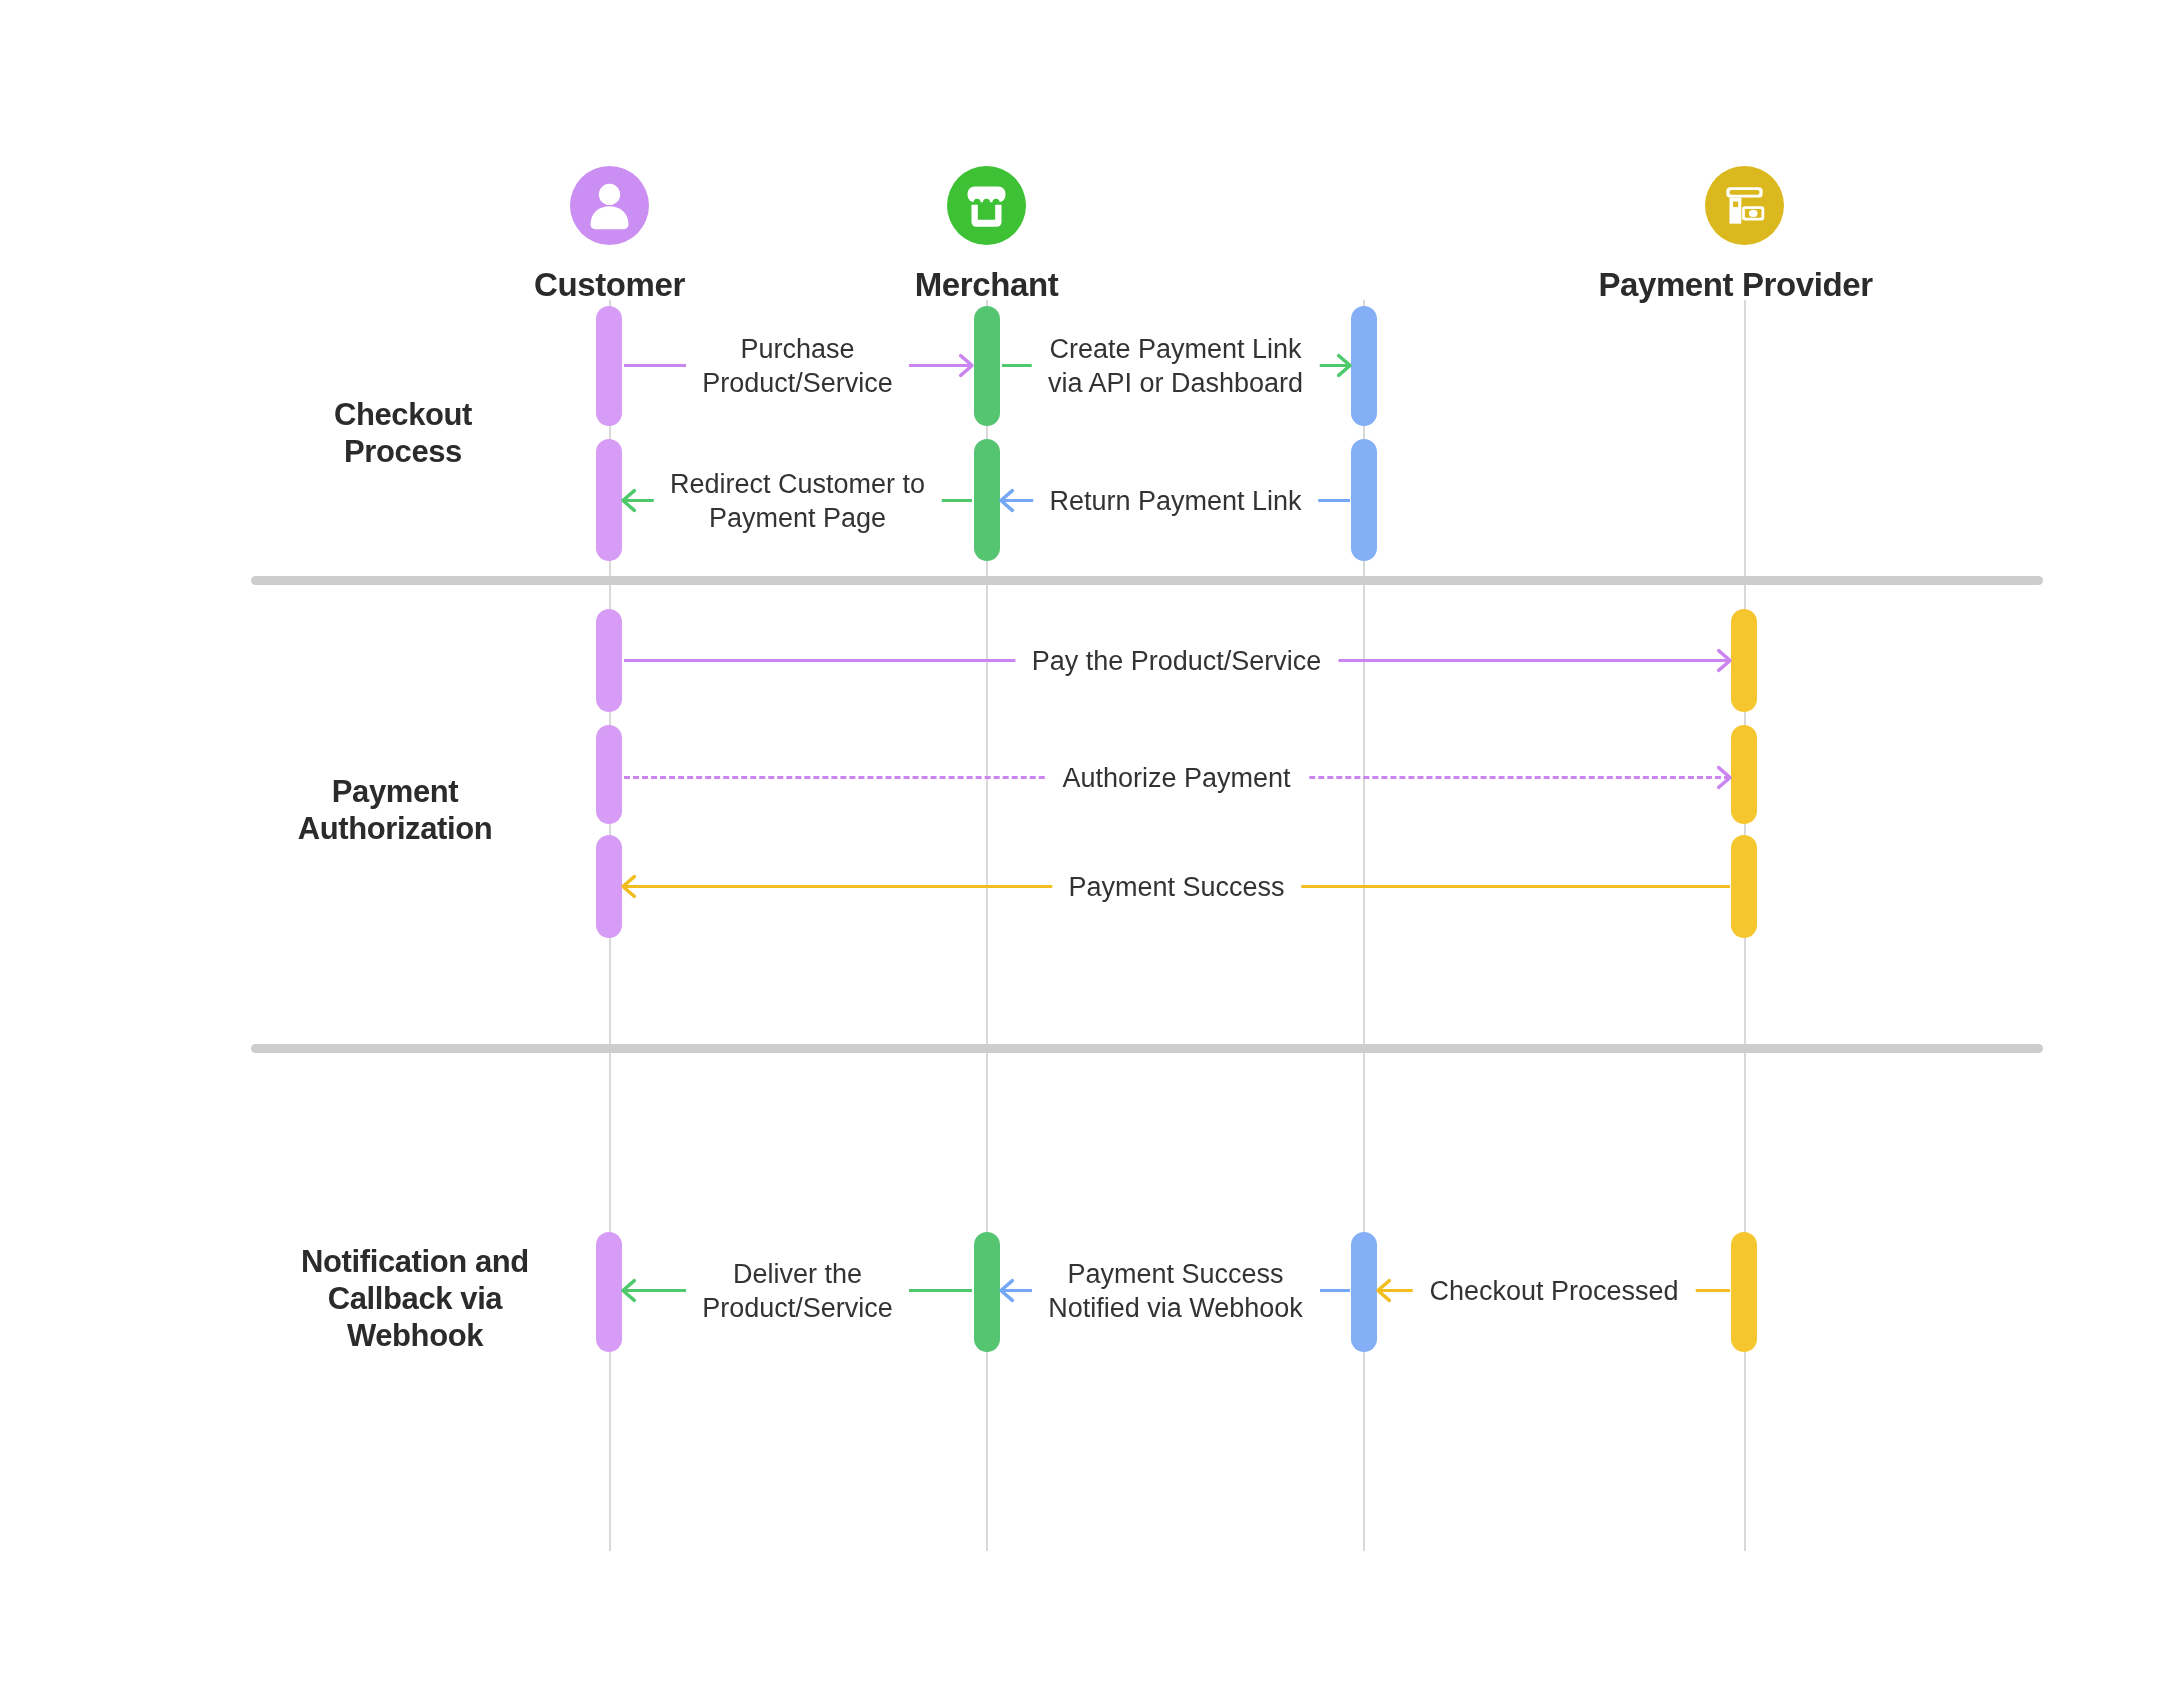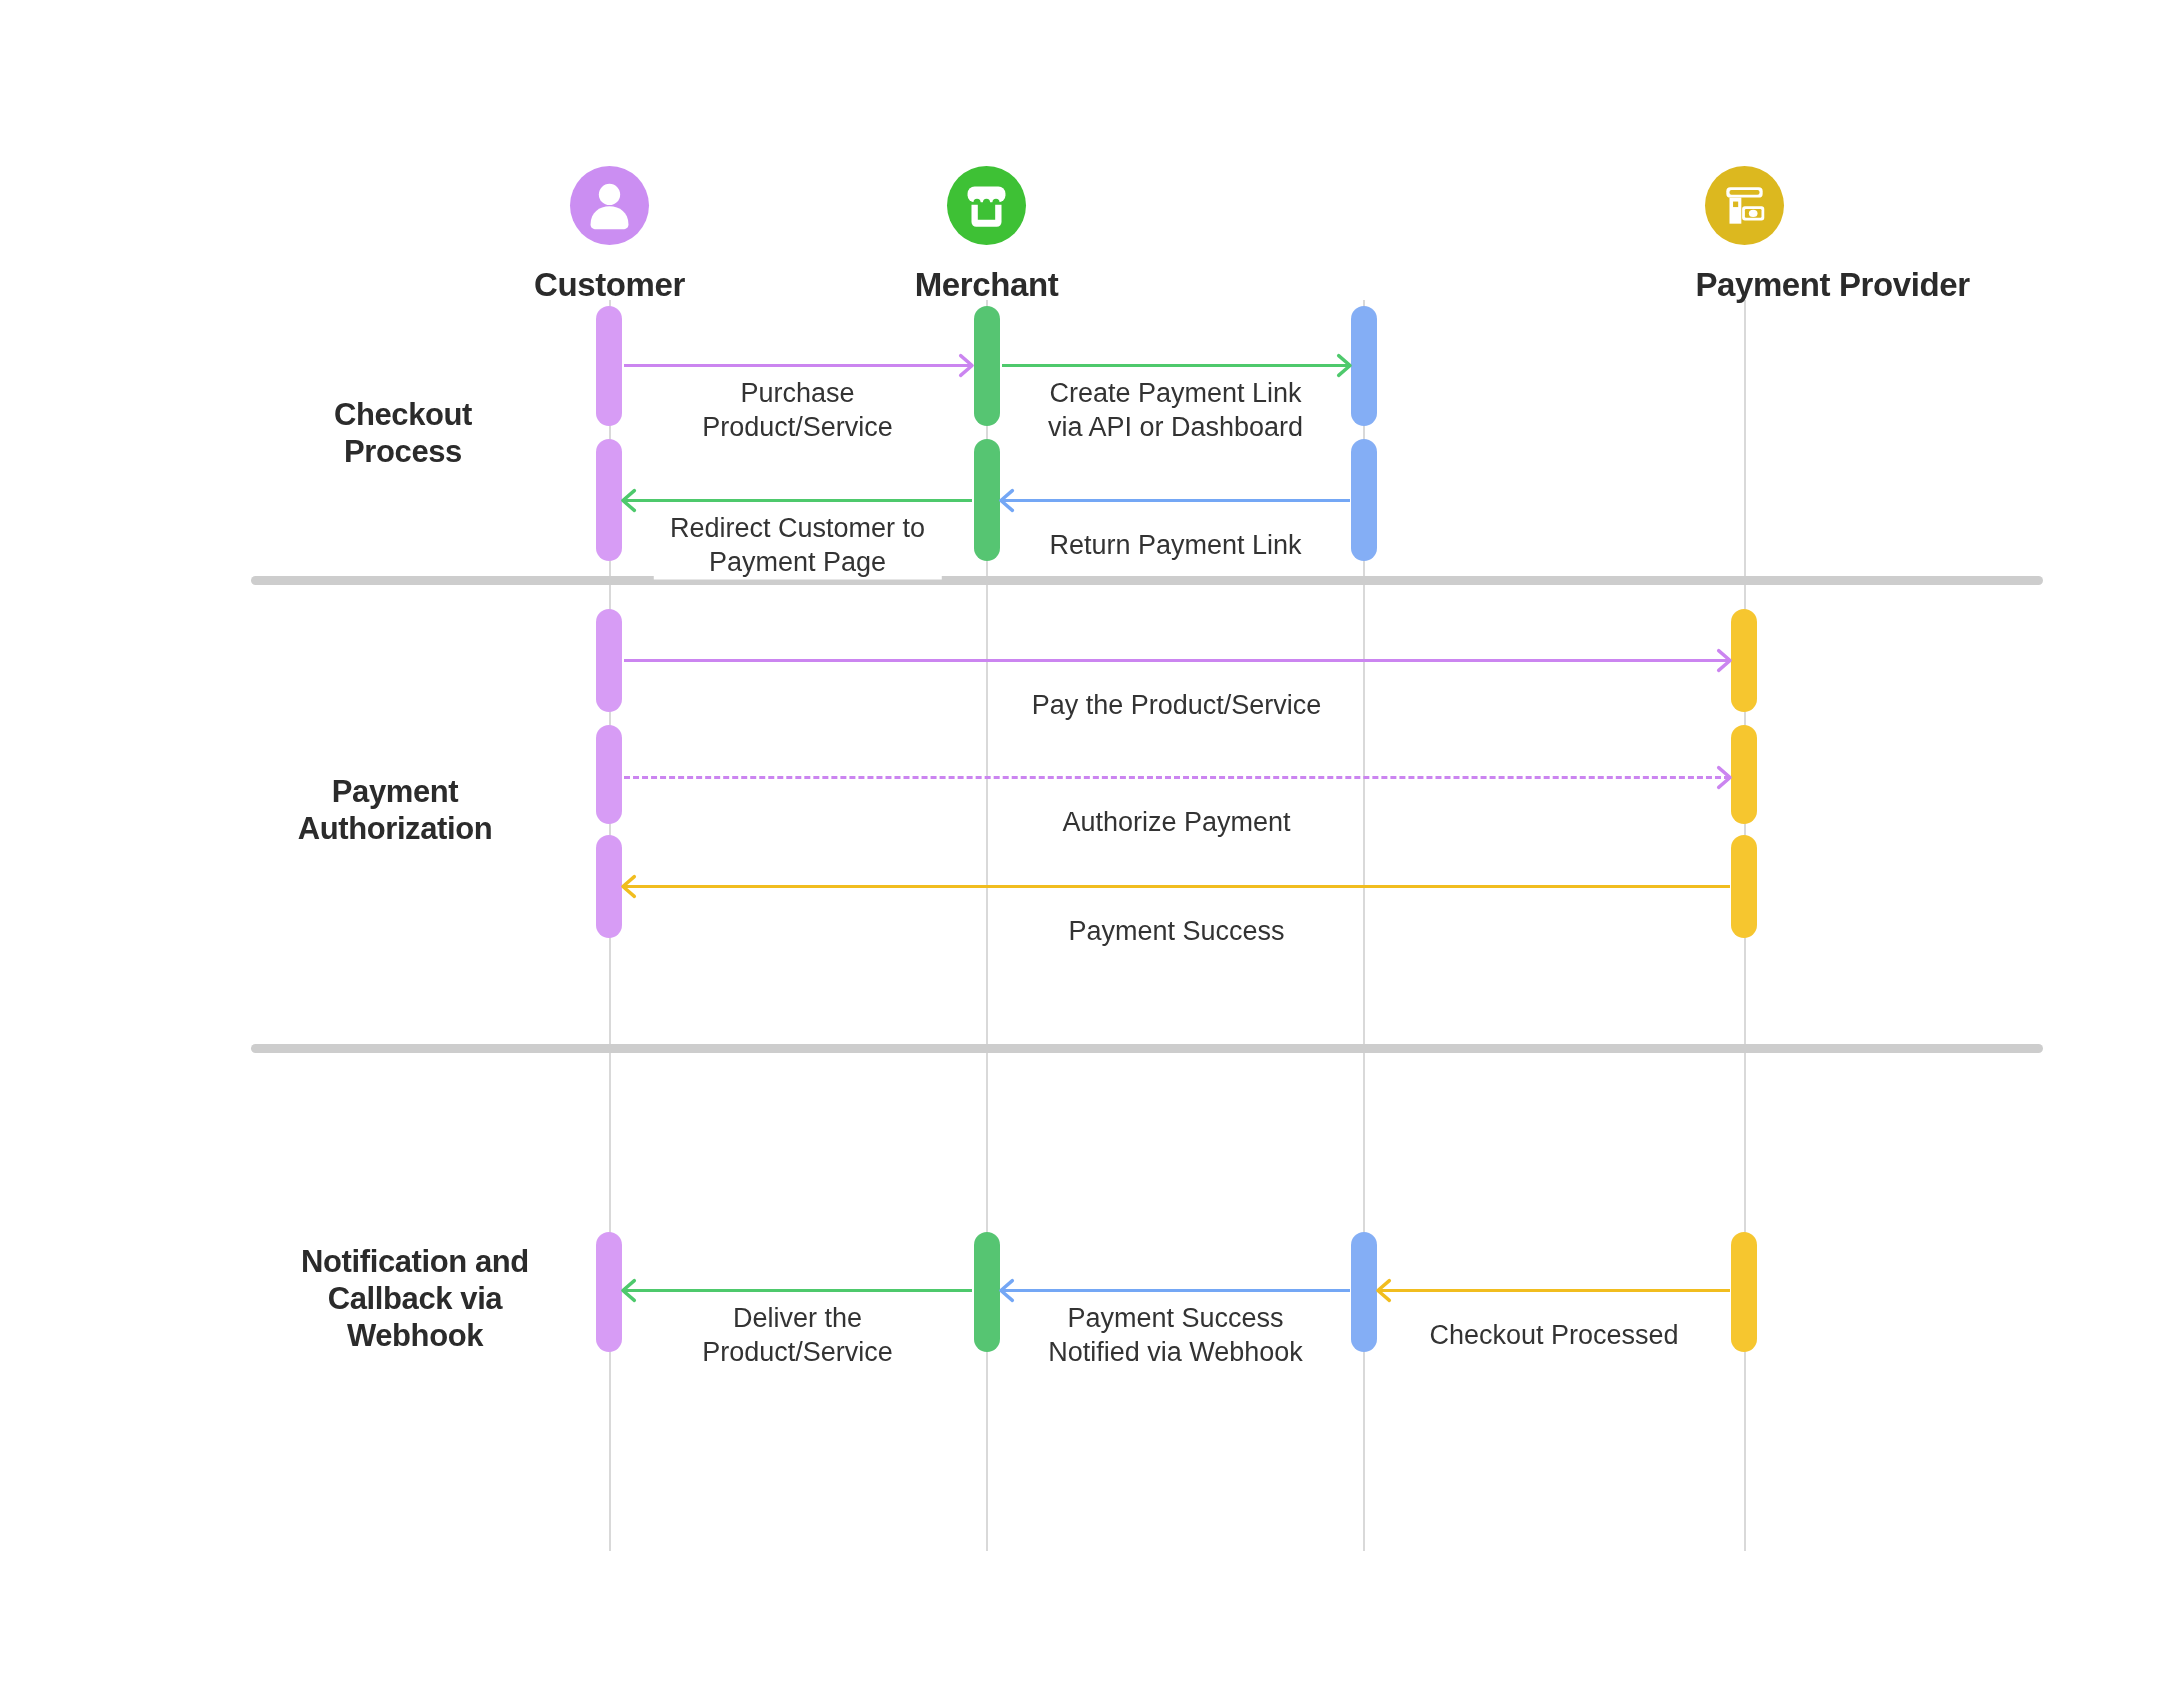--- a/index.html
+++ b/index.html
@@ -34,21 +34,21 @@
   .msg-green{color:var(--green-arrow);}
   .msg-blue{color:var(--blue-arrow);}
   .msg-yellow{color:var(--yellow-arrow);}
   .msg-line{position:absolute;left:1.5px;right:1.5px;top:-1.5px;border-top:3px solid currentColor;}
   .msg-line.dashed{border-top-style:dashed;border-top-width:3px;}
   .msg-head{position:absolute;top:-14.5px;width:20px;height:29px;}
   .msg-head.right{right:-3px;}
   .msg-head.left{left:-3px;}
   .msg-label{position:absolute;left:50%;top:0;transform:translate(-50%,-50%);
     background:#ffffff;padding:1.5px 16.7px;text-align:center;white-space:nowrap;
-    font-size:27px;line-height:34px;font-weight:500;color:#333333;margin-top:44px;}
+    font-size:27px;line-height:34px;font-weight:500;color:#333333;}
 </style>
 </head>
 <body>
 
 <div class="canvas">
 
   <div class="lifeline" style="left:609px;"></div>
   <div class="lifeline" style="left:986px;"></div>
   <div class="lifeline" style="left:1363px;"></div>
   <div class="lifeline" style="left:1744px;"></div>
@@ -80,21 +80,21 @@
     <svg viewBox="0 0 100 100">
       <rect x="27" y="27" width="46" height="13" rx="5" fill="#ffffff"></rect>
       <rect x="31" y="30.5" width="38" height="6" rx="2.5" style="fill:var(--yellow-icon)"></rect>
       <rect x="31" y="40" width="15" height="33" fill="#ffffff"></rect>
       <rect x="35.5" y="45" width="6.5" height="7" style="fill:var(--yellow-icon)"></rect>
       <rect x="47" y="51" width="28" height="18" rx="3.5" fill="#ffffff"></rect>
       <rect x="50.5" y="54.5" width="21" height="11" rx="1.5" style="fill:var(--yellow-icon)"></rect>
       <ellipse cx="61" cy="60" rx="5.5" ry="4.5" fill="#ffffff"></ellipse>
     </svg>
   </div>
-  <div class="actor-label" style="left:1665px;text-align:center;">Payment Provider</div>
+  <div class="actor-label" style="left:1568px;text-align:center;">Payment Provider</div>
 
   <div class="section-label" style="left:205px;top:396px;">
     <div>Checkout</div>
     <div>Process</div>
   </div>
   <div class="section-label" style="left:197px;top:773px;text-align:center;">
     <div>Payment</div>
     <div>Authorization</div>
   </div>
   <div class="section-label" style="left:217px;top:1243px;">

